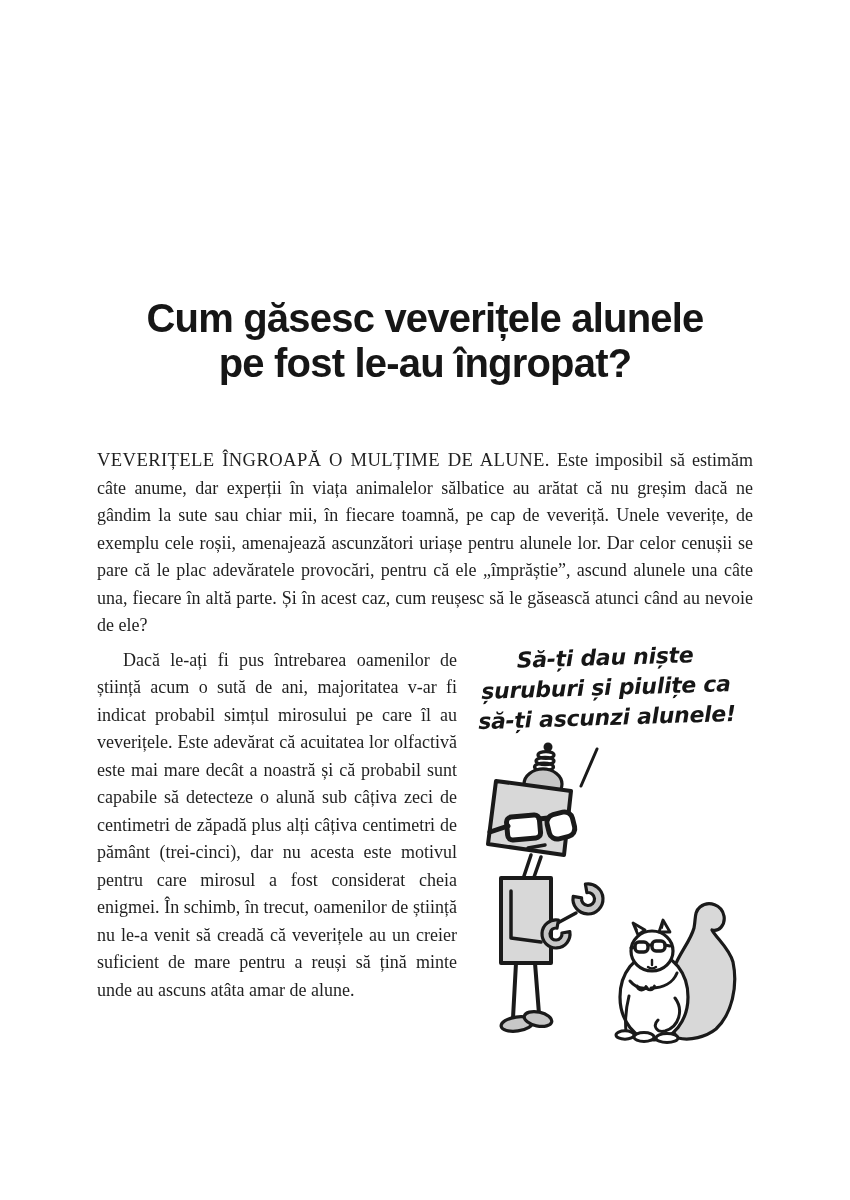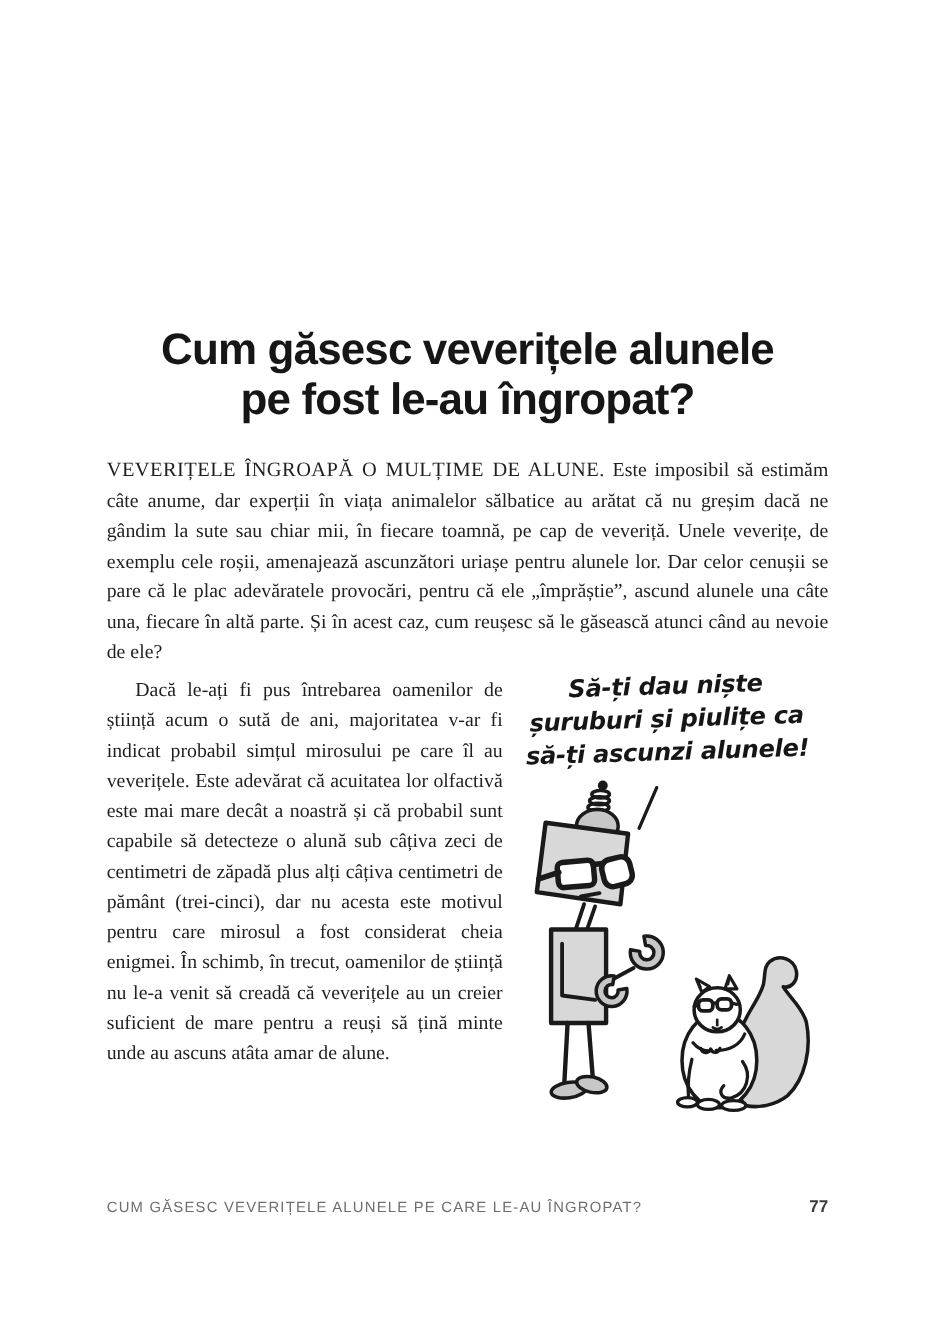--- a/index.html
+++ b/index.html
@@ -35,21 +35,21 @@
   }
   .title .title-line { display: block; }
   .para {
     margin: 0;
     font-size: 18px;
     line-height: 27.5px;
     text-align: justify;
     hyphens: none;
     color: var(--text, #1f1f1f);
   }
-  .para-intro { margin-top: 28px; }
+  .para-intro { margin-top: 60px; }
   .lead-caps {
     font-size: 18.6px;
     letter-spacing: 0.4px;
   }
   .columns {
     position: relative;
     margin-top: 7px;
     min-height: 428px;
   }
   .col-left {
@@ -218,17 +218,13 @@
             </g>
 
             <line class="ink" stroke-width="2.4" x1="184" y1="224" x2="184" y2="229"></line>
             <path class="ink" stroke-width="2.4" d="M 180 231 q 4 3 8 0"></path>
           </g>
         </svg>
       </div>
     </div>
   </div>
 
-  <div class="footer">
-    <span class="running-head">CUM GĂSESC VEVERIȚELE ALUNELE PE CARE LE-AU ÎNGROPAT?</span>
-    <span class="page-number">77</span>
-  </div>
 </div>
 
 </body></html>

